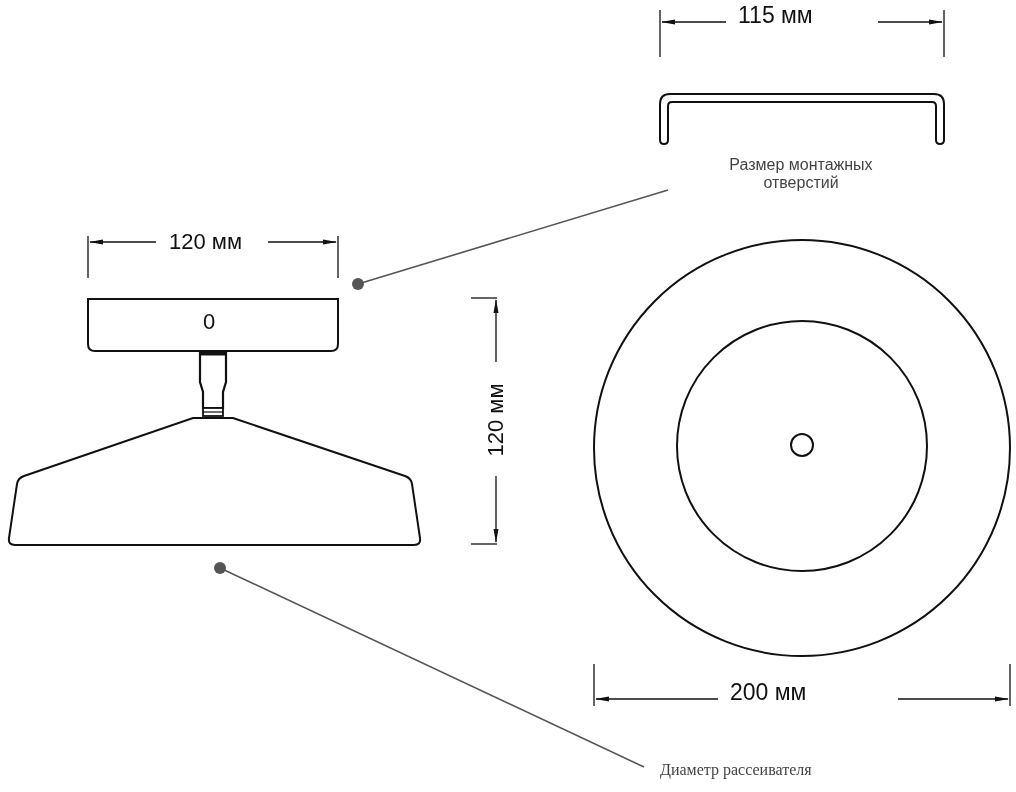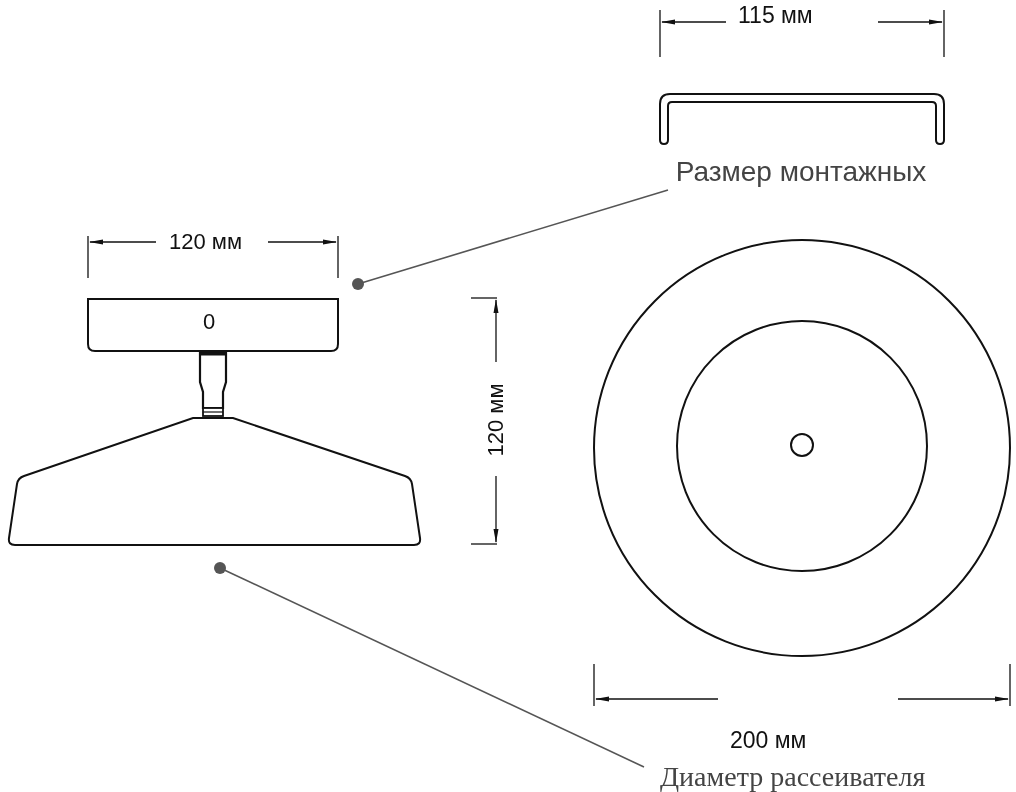--- a/index.html
+++ b/index.html
@@ -1,21 +1,21 @@
 <!DOCTYPE html>
 <html><head>
 <meta charset="utf-8">
 <style>
   html, body { margin:0; padding:0; background:#ffffff; }
   body { width:1016px; height:792px; position:relative; overflow:hidden; font-family:"Liberation Sans", sans-serif; }
   svg { position:absolute; left:0; top:0; }
   .lbl { position:absolute; white-space:nowrap; color:#111; line-height:1; }
   .dim-lg { font-size:23px; }
   .dim-md { font-size:22px; }
-  .note { font-size:28px; color:#444; text-align:center; line-height:1.15; }
+  .note { font-size:16px; color:#444; text-align:center; line-height:1.15; }
 </style>
 </head>
 <body>
 
 <svg width="1016" height="792" viewBox="0 0 1016 792" xmlns="http://www.w3.org/2000/svg">
   <defs>
     <marker id="arr" markerWidth="14" markerHeight="8" refX="13" refY="4" orient="auto" markerUnits="userSpaceOnUse">
       <path d="M0,1.5 L14,4 L0,6.5 Z" fill="#111"></path>
     </marker>
   </defs>
@@ -69,23 +69,24 @@
     <line x1="1010" y1="664" x2="1010" y2="706"></line>
     <line x1="718" y1="699" x2="596" y2="699" marker-end="url(#arr)"></line>
     <line x1="898" y1="699" x2="1008" y2="699" marker-end="url(#arr)"></line>
   </g>
 </svg>
 
 <div class="lbl dim-lg" style="left:738px; top:4px;">115 мм</div>
 
 <div class="lbl note" style="left:670px; top:156px; width:262px;">
   <div>Размер монтажных</div>
+  <div>отверстий</div>
 </div>
 
 <div class="lbl dim-md" style="left:169px; top:231px;">120 мм</div>
 
 <div class="lbl dim-md" style="left:203px; top:311px;">0</div>
 
 <div class="lbl dim-md" style="left:496px; top:420px; transform:translate(-50%,-50%) rotate(-90deg);">120 мм</div>
 
-<div class="lbl dim-lg" style="left:730px; top:681px;margin-top:48px;">200 мм</div>
+<div class="lbl dim-lg" style="left:730px; top:681px;">200 мм</div>
 
 <div class="lbl note" style="left:660px; top:761px;font-family:Liberation Serif, serif;">Диаметр рассеивателя</div>
 
 </body></html>

